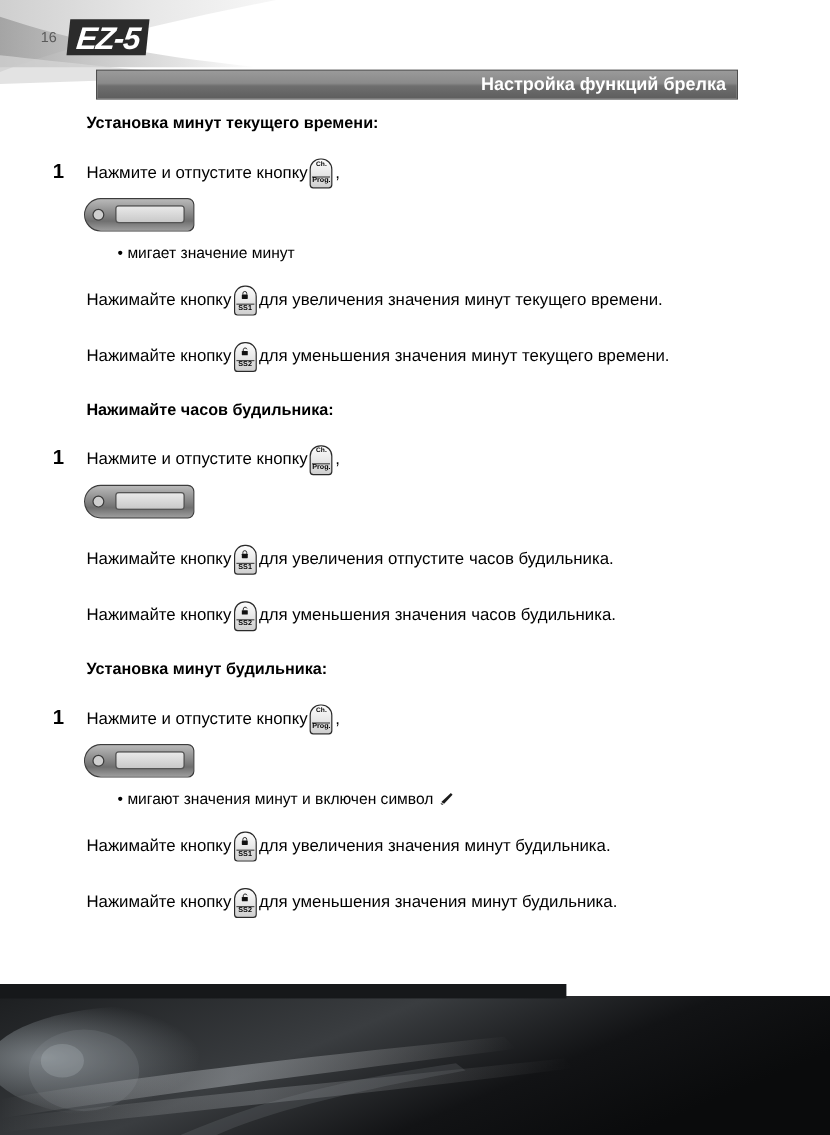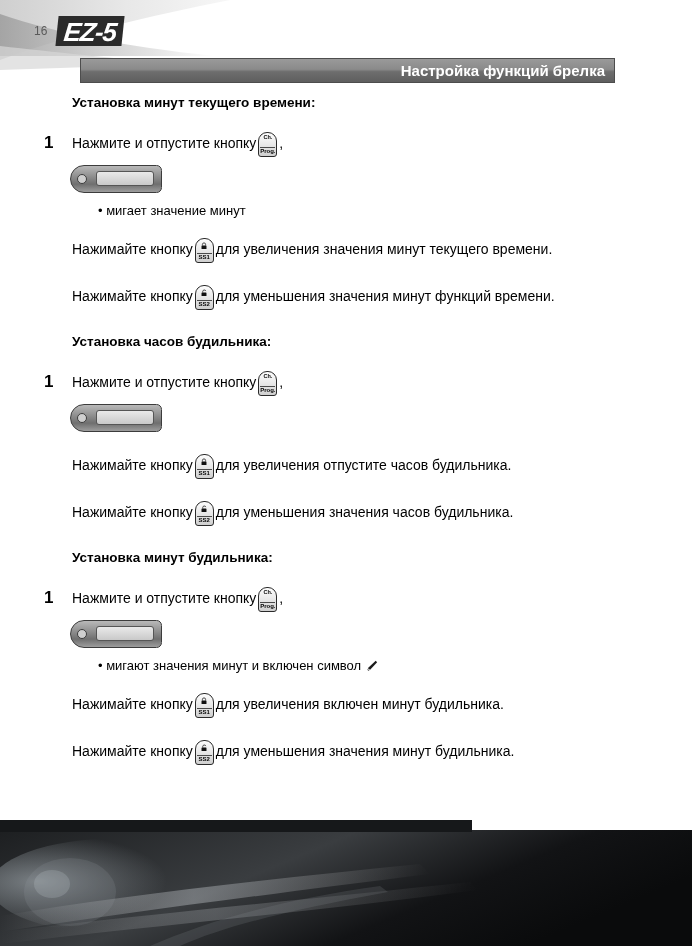--- a/index.html
+++ b/index.html
@@ -261,25 +261,25 @@
             <path d="M3 4.4 V3.1 a2 2 0 0 1 4 0 V4.4" fill="none" stroke="#111" stroke-width="0.9"></path>
             <rect x="1.9" y="4.3" width="6.2" height="4.6" rx="0.6" fill="#111"></rect>
           </svg>
         <span class="kb-div"></span><span class="kb-bot">SS1</span></span><span>для увеличения значения минут текущего времени.</span></div>
 
     <div class="para" style="margin-top:22px;"><span>Нажимайте кнопку</span><span class="keybtn">
         <svg class="kb-lock" viewBox="0 0 10 10">
             <path d="M3.4 4.4 V3.1 a2 2 0 0 1 3.9 -0.5" fill="none" stroke="#111" stroke-width="0.9"></path>
             <rect x="1.9" y="4.3" width="6.2" height="4.6" rx="0.6" fill="#111"></rect>
           </svg>
-        <span class="kb-div"></span><span class="kb-bot">SS2</span></span><span>для уменьшения значения минут функций времени.</span></div>
+        <span class="kb-div"></span><span class="kb-bot">SS2</span></span><span>для уменьшения значения минут текущего времени.</span></div>
   </div>
 
   <div style="margin-top:24px;">
-    <div class="sub-head">Установка часов будильника:</div>
+    <div class="sub-head">Нажимайте часов будильника:</div>
 
     <div class="step" style="margin-top:22px;">
       <span class="step-num">1</span>
       <span class="step-text"><span>Нажмите и отпустите кнопку</span><span class="keybtn"><span class="kb-top">Ch.</span><span class="kb-div"></span><span class="kb-bot">Prog.</span></span><span>,</span></span>
     </div>
 
     <div class="fob" style="margin-top:8px;">
       <div class="fob-body"></div>
       <div class="fob-ring"></div>
       <div class="fob-screen"></div>
@@ -320,21 +320,21 @@
             <path d="M4 11 L12.5 3 L14 4.5 L6.5 12.5 Z" fill="#1b1b1b"></path>
             <path d="M3.2 12 L6 12.8 L4.6 13.6 Z" fill="#1b1b1b"></path>
           </svg>
       </span></div>
 
     <div class="para" style="margin-top:20px;"><span>Нажимайте кнопку</span><span class="keybtn">
         <svg class="kb-lock" viewBox="0 0 10 10">
             <path d="M3 4.4 V3.1 a2 2 0 0 1 4 0 V4.4" fill="none" stroke="#111" stroke-width="0.9"></path>
             <rect x="1.9" y="4.3" width="6.2" height="4.6" rx="0.6" fill="#111"></rect>
           </svg>
-        <span class="kb-div"></span><span class="kb-bot">SS1</span></span><span>для увеличения включен минут будильника.</span></div>
+        <span class="kb-div"></span><span class="kb-bot">SS1</span></span><span>для увеличения значения минут будильника.</span></div>
 
     <div class="para" style="margin-top:22px;"><span>Нажимайте кнопку</span><span class="keybtn">
         <svg class="kb-lock" viewBox="0 0 10 10">
             <path d="M3.4 4.4 V3.1 a2 2 0 0 1 3.9 -0.5" fill="none" stroke="#111" stroke-width="0.9"></path>
             <rect x="1.9" y="4.3" width="6.2" height="4.6" rx="0.6" fill="#111"></rect>
           </svg>
         <span class="kb-div"></span><span class="kb-bot">SS2</span></span><span>для уменьшения значения минут будильника.</span></div>
   </div>
 
 </div>

